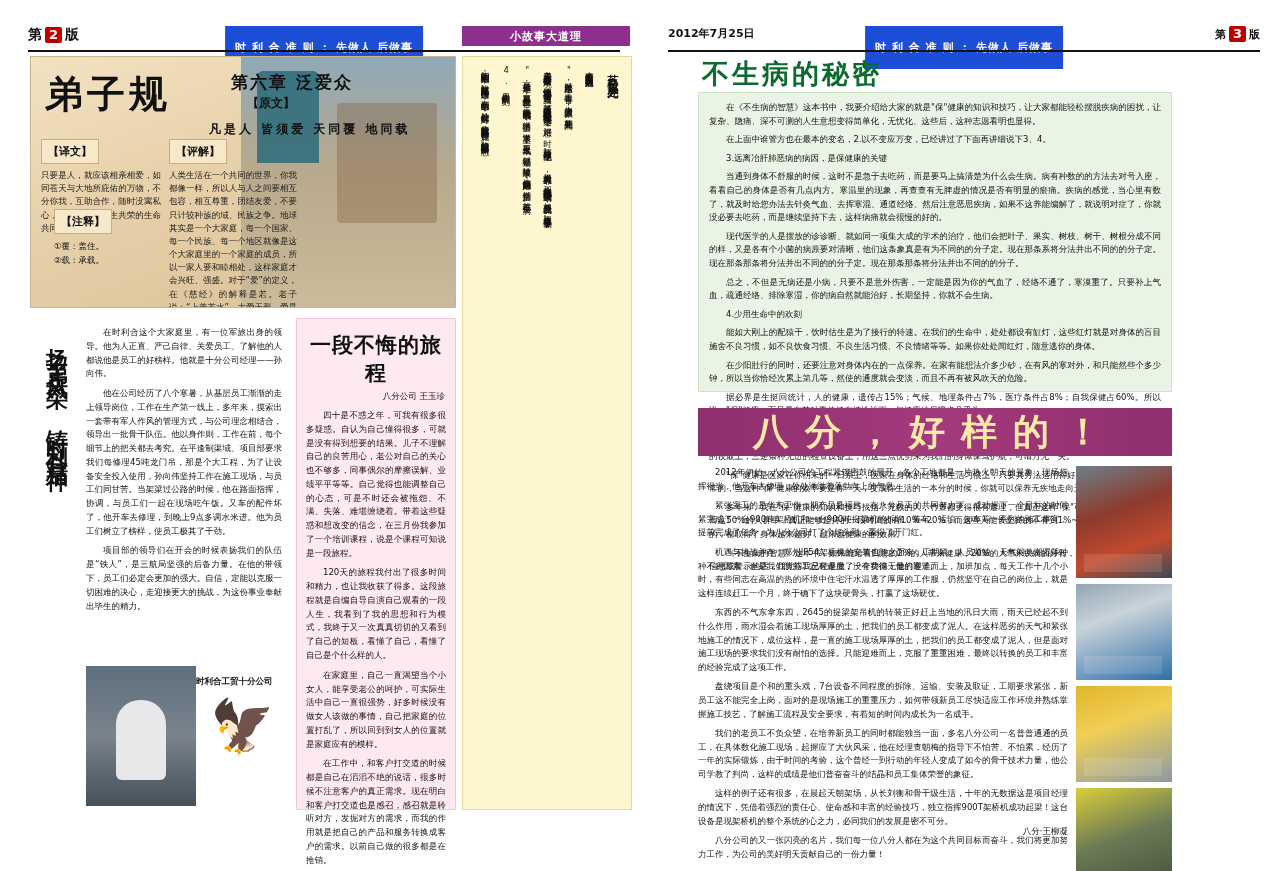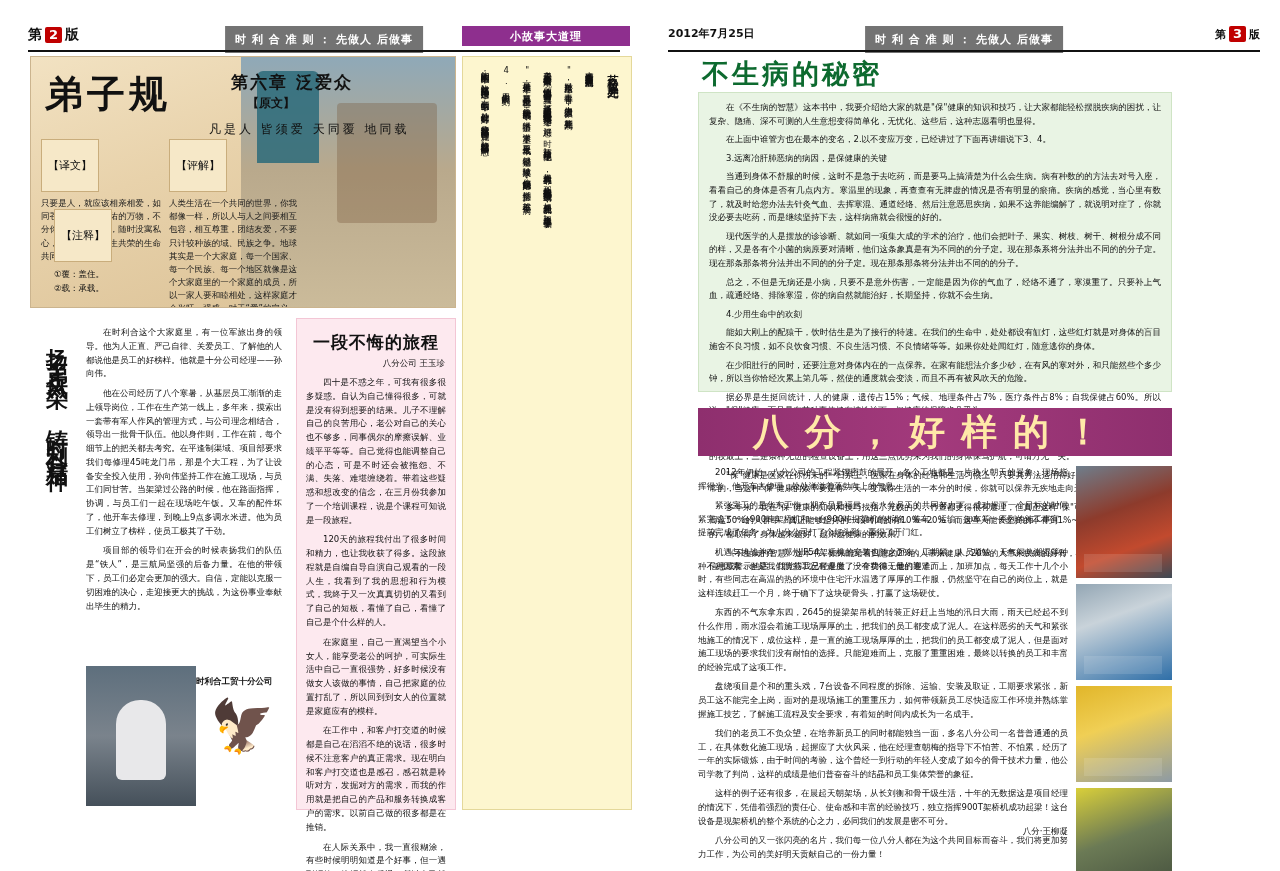--- a/index.html
+++ b/index.html
@@ -13,58 +13,58 @@
   }
   .page{position:relative;width:1280px;height:871px;}
   .half{position:absolute;top:0;height:871px;width:640px;background:#fff;}
   .left{left:0;}
   .right{left:640px;}
 
   
   .masthead{position:absolute;left:28px;right:20px;top:26px;height:22px;}
   .mh-left{position:absolute;left:0;top:0;display:flex;align-items:center;gap:3px;font-size:14px;font-weight:bold;color:#111;font-family:"DejaVu Sans",sans-serif;}
   .pagenum-box{display:inline-block;background:#c00000;color:#fff;font-weight:bold;font-size:13px;line-height:16px;padding:0 4px;border-radius:2px;}
-  .mh-center{position:absolute;left:50%;top:0;transform:translateX(-50%);background:#737373;color:#fff;font-size:11px;font-weight:bold;padding:6px 10px;white-space:nowrap;letter-spacing:1px;}
+  .mh-center{position:absolute;left:50%;top:0;transform:translateX(-50%);background:#1d4ed8;color:#fff;font-size:11px;font-weight:bold;padding:14px 10px;white-space:nowrap;letter-spacing:1px;}
   .mh-right{position:absolute;right:0;top:3px;font-size:11px;font-weight:bold;}
   .rule{position:absolute;left:28px;right:20px;top:50px;height:2px;background:#111;}
 
   
   .dizigui-block{position:absolute;left:30px;top:56px;width:424px;height:250px;
     background:linear-gradient(160deg,#f2e2c2 0%,#e8d2ab 40%,#d9bf93 100%);
     border:1px solid #cbb48e;overflow:hidden;}
   .dzg-photo{position:absolute;right:0;top:0;width:214px;height:250px;
     background:linear-gradient(180deg,#8fa9b8 0%,#b9a98c 45%,#cbbb9a 100%);}
   .dzg-photo:before{content:"";position:absolute;left:16px;top:14px;width:62px;height:92px;background:#2b6b7a;border-radius:6px 6px 0 0;opacity:.85;}
   .dzg-photo:after{content:"";position:absolute;left:96px;top:46px;width:100px;height:120px;background:rgba(120,90,60,.35);border-radius:4px;}
   .dzg-title{position:absolute;left:14px;top:12px;font-size:38px;font-weight:bold;letter-spacing:4px;font-family:"DejaVu Serif","Liberation Serif",serif;color:#111;}
   .dzg-chap{position:absolute;left:200px;top:14px;font-size:17px;font-weight:bold;color:#111;letter-spacing:2px;}
   .dzg-yuanwen{position:absolute;left:216px;top:38px;font-size:12px;font-weight:bold;}
-  .dzg-verse{position:absolute;left:178px;top:64px;font-size:12px;font-weight:normal;letter-spacing:3px;white-space:nowrap;}
-  .tagbox{background:#f6e8c8;border:1px solid #c9ad7c;font-weight:normal;font-size:11px;padding:18px 6px;display:inline-block;}
+  .dzg-verse{position:absolute;left:178px;top:64px;font-size:12px;font-weight:bold;letter-spacing:3px;white-space:nowrap;}
+  .tagbox{background:#f6e8c8;border:1px solid #c9ad7c;font-weight:bold;font-size:11px;padding:4px 6px;display:inline-block;}
   .col-yiwen{position:absolute;left:10px;top:82px;width:120px;}
   .col-pingjie{position:absolute;left:138px;top:82px;width:128px;}
   .col-zhushi{position:absolute;left:23px;top:152px;width:120px;}
   .body-cn{font-size:8.5px;line-height:1.55;text-align:justify;color:#1a1a1a;margin-top:5px;}
   .zs-item{font-size:8.5px;line-height:1.6;}
 
   .vert-title{position:absolute;left:36px;top:330px;width:42px;height:470px;
     writing-mode:vertical-rl;text-orientation:upright;
     font-size:22px;font-weight:bold;letter-spacing:8px;line-height:1.9;
     font-family:"DejaVu Serif","Liberation Serif",serif;color:#111;}
   .left-article{position:absolute;left:86px;top:326px;width:196px;font-size:8.5px;line-height:1.62;text-align:justify;}
   .left-article p{margin:0 0 6px 0;text-indent:17px;}
   .photo-person{position:absolute;left:86px;top:666px;width:110px;height:140px;
     background:linear-gradient(180deg,#5e6f7d 0%,#7a838c 50%,#45505a 100%);}
   .photo-person:after{content:"";position:absolute;left:30px;top:34px;width:50px;height:80px;background:#e8e8ea;border-radius:24px 24px 6px 6px;}
   .photo-eagle{position:absolute;left:200px;top:690px;width:86px;height:110px;background:#ffffff;}
   .eagle-glyph{position:absolute;left:0;top:10px;width:86px;text-align:center;font-size:52px;color:#2b2b2b;line-height:1;}
   .photo-caption{position:absolute;left:196px;top:676px;font-size:8.5px;font-weight:bold;}
 
   .rightcol-left{position:absolute;left:296px;top:318px;width:158px;height:490px;background:#fde9ef;border:1px solid #f3c6d5;}
-  .rc-title{margin:12px 8px 2px;font-size:17px;font-weight:bold;text-align:center;letter-spacing:1px;font-family:"DejaVu Serif","Liberation Serif",serif;}
+  .rc-title{margin:12px 8px 2px;font-size:21px;font-weight:bold;text-align:center;letter-spacing:1px;font-family:"DejaVu Serif","Liberation Serif",serif;}
   .rc-author{text-align:right;margin:4px 10px 6px;font-size:8.5px;}
   .rc-body{margin:0 9px;font-size:8.5px;line-height:1.62;text-align:justify;}
   .rc-body p{margin:0 0 6px 0;text-indent:17px;}
   .vcol-wrap{position:absolute;left:462px;top:56px;width:168px;height:752px;background:#fdf6cf;border:1px solid #e4d89a;}
   .vcol-head{position:absolute;left:462px;top:26px;width:168px;height:20px;background:#8e2f8e;color:#fff;
     font-size:11px;font-weight:bold;display:flex;align-items:center;justify-content:center;letter-spacing:1px;}
   .vcol-inner{position:absolute;left:0;top:0;right:0;bottom:0;padding:8px 9px;
     writing-mode:vertical-rl;text-orientation:upright;
     font-size:8.5px;line-height:1.75;letter-spacing:.5px;text-align:justify;}
   .vcol-inner .t{font-size:11px;font-weight:bold;letter-spacing:3px;}

